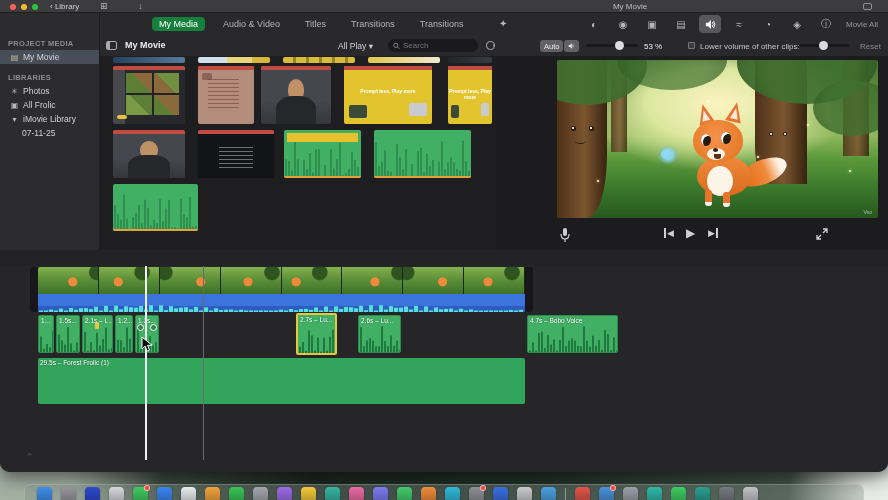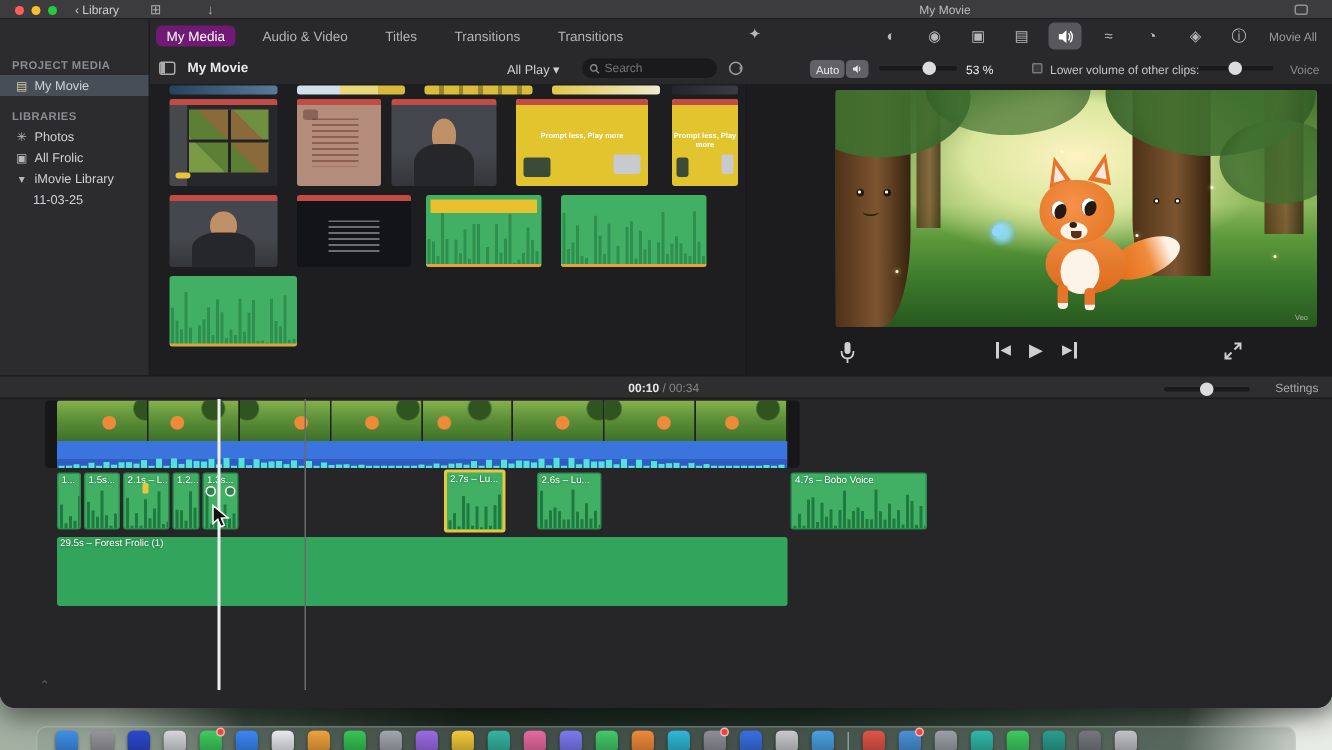--- a/index.html
+++ b/index.html
@@ -18,21 +18,21 @@
   .light { position:absolute; top:4px; width:6px; height:6px; border-radius:50%; }
   #titlebar .proj { position:absolute; left:50px; top:2px; font-size:8px; color:#cfcfcf; }
   #titlebar .tb-ic { position:absolute; top:1px; font-size:9px; color:#b0b0b0; }
   #win-title { position:absolute; left:560px; top:2px; width:140px; text-align:center; font-size:8px; color:#bdbdbd; }
   #win-ic { position:absolute; right:16px; top:3px; width:9px; height:7px; border:1px solid #909092; border-radius:2px; }
 
   
   #band1 { position:absolute; left:0; top:13px; width:888px; height:23px; background:#29292b; }
   #tabs { position:absolute; left:104px; top:4px; display:flex; gap:11px; align-items:center; }
   .tab { font-size:9px; color:#b4b4b6; padding:2px 7px; border-radius:4px; white-space:nowrap; }
-  .tab.sel { background:#701a75; color:#fff; }
+  .tab.sel { background:#15803d; color:#fff;margin-left:48px; }
   #wand { position:absolute; left:499px; top:5px; font-size:10px; color:#b8b8b8; }
   #tools { position:absolute; left:583px; top:2px; display:flex; gap:7px; }
   .tool { width:22px; height:18px; display:flex; align-items:center; justify-content:center;
     font-size:10px; color:#b8b8b8; border-radius:4px; }
   .tool.sel { background:#58585c; color:#fff; }
   #reset-all { position:absolute; right:10px; top:7px; font-size:8px; color:#9a9a9c; }
 
   #band2 { position:absolute; left:100px; top:36px; width:788px; height:20px; background:#29292b; }
   #b-toggle { position:absolute; left:6px; top:5px; width:11px; height:9px; border:1px solid #aaa; border-radius:2px; }
   #b-toggle::before { content:''; position:absolute; left:0; top:0; width:3px; height:7px; background:#aaa; }
@@ -215,21 +215,21 @@
             <path d="M6.8 3 Q8.2 5 6.8 7" stroke="#ececec" fill="none" stroke-width="1"></path>
           </svg>
       </span>
       <span class="slider" style="left:486px;top:8px;width:52px"></span>
       <span class="knob" style="left:515px;top:5px"></span>
       <span class="vlabel" style="left:544px;top:6px;color:#ececec">53 %</span>
       <span id="cb"></span>
       <span class="vlabel" style="left:600px;top:6px">Lower volume of other clips:</span>
       <span class="slider" style="left:699px;top:8px;width:50px"></span>
       <span class="knob" style="left:719px;top:5px"></span>
-      <span class="vlabel" style="left:760px;top:6px;color:#8a8a8c">Voice</span>
+      <span class="vlabel" style="left:760px;top:6px;color:#8a8a8c">Reset</span>
     </div>
 
     <div id="sidebar">
       <div id="side-list" style="margin-top:26px">
           <div class="s-head">PROJECT MEDIA</div>
           <div class="s-item sel">
             <span class="s-ic" style="color: rgb(216, 201, 160);">▤</span>
             <span>My Movie</span>
           </div>
           <div class="s-head">LIBRARIES</div>
@@ -239,21 +239,21 @@
           </div>
           <div class="s-item">
             <span class="s-ic">▣</span>
             <span>All Frolic</span>
           </div>
           <div class="s-item">
             <span class="s-ic">▾</span>
             <span>iMovie Library</span>
           </div>
           <div class="s-item" style="padding-left: 22px;">
-            <span>11-03-25</span>
+            <span>07-11-25</span>
           </div>
         </div>
     </div>
 
     <div id="browser">
         <div class="th" style="left: 13px; top: 1px; width: 72px; height: 6px; background: linear-gradient(90deg, rgb(38, 66, 92), rgb(90, 122, 154));"></div>
         <div class="th" style="left: 98px; top: 1px; width: 72px; height: 6px; background: linear-gradient(90deg, rgb(207, 224, 236) 0px, rgb(207, 224, 236) 40%, rgb(232, 216, 122) 40%, rgb(232, 216, 122) 75%, rgb(216, 184, 58) 75%);"></div>
         <div class="th" style="left: 183px; top: 1px; width: 72px; height: 6px; background: repeating-linear-gradient(90deg, rgb(216, 188, 58) 0px, rgb(216, 188, 58) 10px, rgb(154, 132, 40) 10px, rgb(154, 132, 40) 13px);"></div>
         <div class="th" style="left: 268px; top: 1px; width: 72px; height: 6px; background: linear-gradient(90deg, rgb(224, 200, 74), rgb(240, 234, 208));"></div>
         <div class="th" style="left: 348px; top: 1px; width: 44px; height: 6px; background: linear-gradient(90deg, rgb(35, 37, 42), rgb(58, 60, 66));"></div>
@@ -437,26 +437,20 @@
         <span class="pc bar-ic" style="left:166px;top:6px;font-size:9px">◀</span>
         <span class="pc" style="left:188px;top:4px;font-size:12px">▶</span>
         <span class="pc bar-ic-r" style="left:210px;top:6px;font-size:9px">▶</span>
         <svg class="pc" style="left:318px;top:6px" width="12" height="12" viewBox="0 0 12 12">
           <path d="M7 1 H11 V5 M11 1 L7 5" stroke="#cfcfd1" fill="none" stroke-width="1.3"></path>
             <path d="M5 11 H1 V7 M1 11 L5 7" stroke="#cfcfd1" fill="none" stroke-width="1.3"></path>
         </svg>
       </div>
     </div>
 
-    <div id="tl-bar">
-      <span id="timecode"><b>00:10</b> <span>/ <span>00:34</span></span></span>
-      <span class="slider" style="left:776px;top:7px;width:57px"></span>
-      <span class="knob" style="left:800px;top:4px"></span>
-      <span id="settings">Settings</span>
-    </div>
 
     <div id="timeline">
       <div class="cap" style="left:30px;border-radius:3px 0 0 3px"></div>
       <div id="filmstrip">
           <div class="frame" style="background: radial-gradient(7px at 58% 55%, rgb(239, 138, 58) 0px, rgb(239, 138, 58) 60%, transparent 70%), radial-gradient(12px at 98% 20%, rgb(47, 84, 32) 0px, rgb(47, 84, 32) 60%, transparent 70%), linear-gradient(rgb(133, 177, 78) 0%, rgb(93, 144, 56) 45%, rgb(62, 113, 41) 100%);"></div>
           <div class="frame" style="background: radial-gradient(7px at 32% 55%, rgb(239, 138, 58) 0px, rgb(239, 138, 58) 60%, transparent 70%), radial-gradient(12px at 72% 20%, rgb(47, 84, 32) 0px, rgb(47, 84, 32) 60%, transparent 70%), linear-gradient(rgb(133, 177, 78) 0%, rgb(93, 144, 56) 45%, rgb(62, 113, 41) 100%);"></div>
           <div class="frame" style="background: radial-gradient(7px at 68% 55%, rgb(239, 138, 58) 0px, rgb(239, 138, 58) 60%, transparent 70%), radial-gradient(12px at 8% 20%, rgb(47, 84, 32) 0px, rgb(47, 84, 32) 60%, transparent 70%), linear-gradient(rgb(133, 177, 78) 0%, rgb(93, 144, 56) 45%, rgb(62, 113, 41) 100%);"></div>
           <div class="frame" style="background: radial-gradient(7px at 45% 55%, rgb(239, 138, 58) 0px, rgb(239, 138, 58) 60%, transparent 70%), radial-gradient(12px at 85% 20%, rgb(47, 84, 32) 0px, rgb(47, 84, 32) 60%, transparent 70%), linear-gradient(rgb(133, 177, 78) 0%, rgb(93, 144, 56) 45%, rgb(62, 113, 41) 100%);"></div>
           <div class="frame" style="background: radial-gradient(7px at 24% 55%, rgb(239, 138, 58) 0px, rgb(239, 138, 58) 60%, transparent 70%), radial-gradient(12px at 64% 20%, rgb(47, 84, 32) 0px, rgb(47, 84, 32) 60%, transparent 70%), linear-gradient(rgb(133, 177, 78) 0%, rgb(93, 144, 56) 45%, rgb(62, 113, 41) 100%);"></div>
           <div class="frame" style="background: radial-gradient(7px at 55% 55%, rgb(239, 138, 58) 0px, rgb(239, 138, 58) 60%, transparent 70%), radial-gradient(12px at 95% 20%, rgb(47, 84, 32) 0px, rgb(47, 84, 32) 60%, transparent 70%), linear-gradient(rgb(133, 177, 78) 0%, rgb(93, 144, 56) 45%, rgb(62, 113, 41) 100%);"></div>

